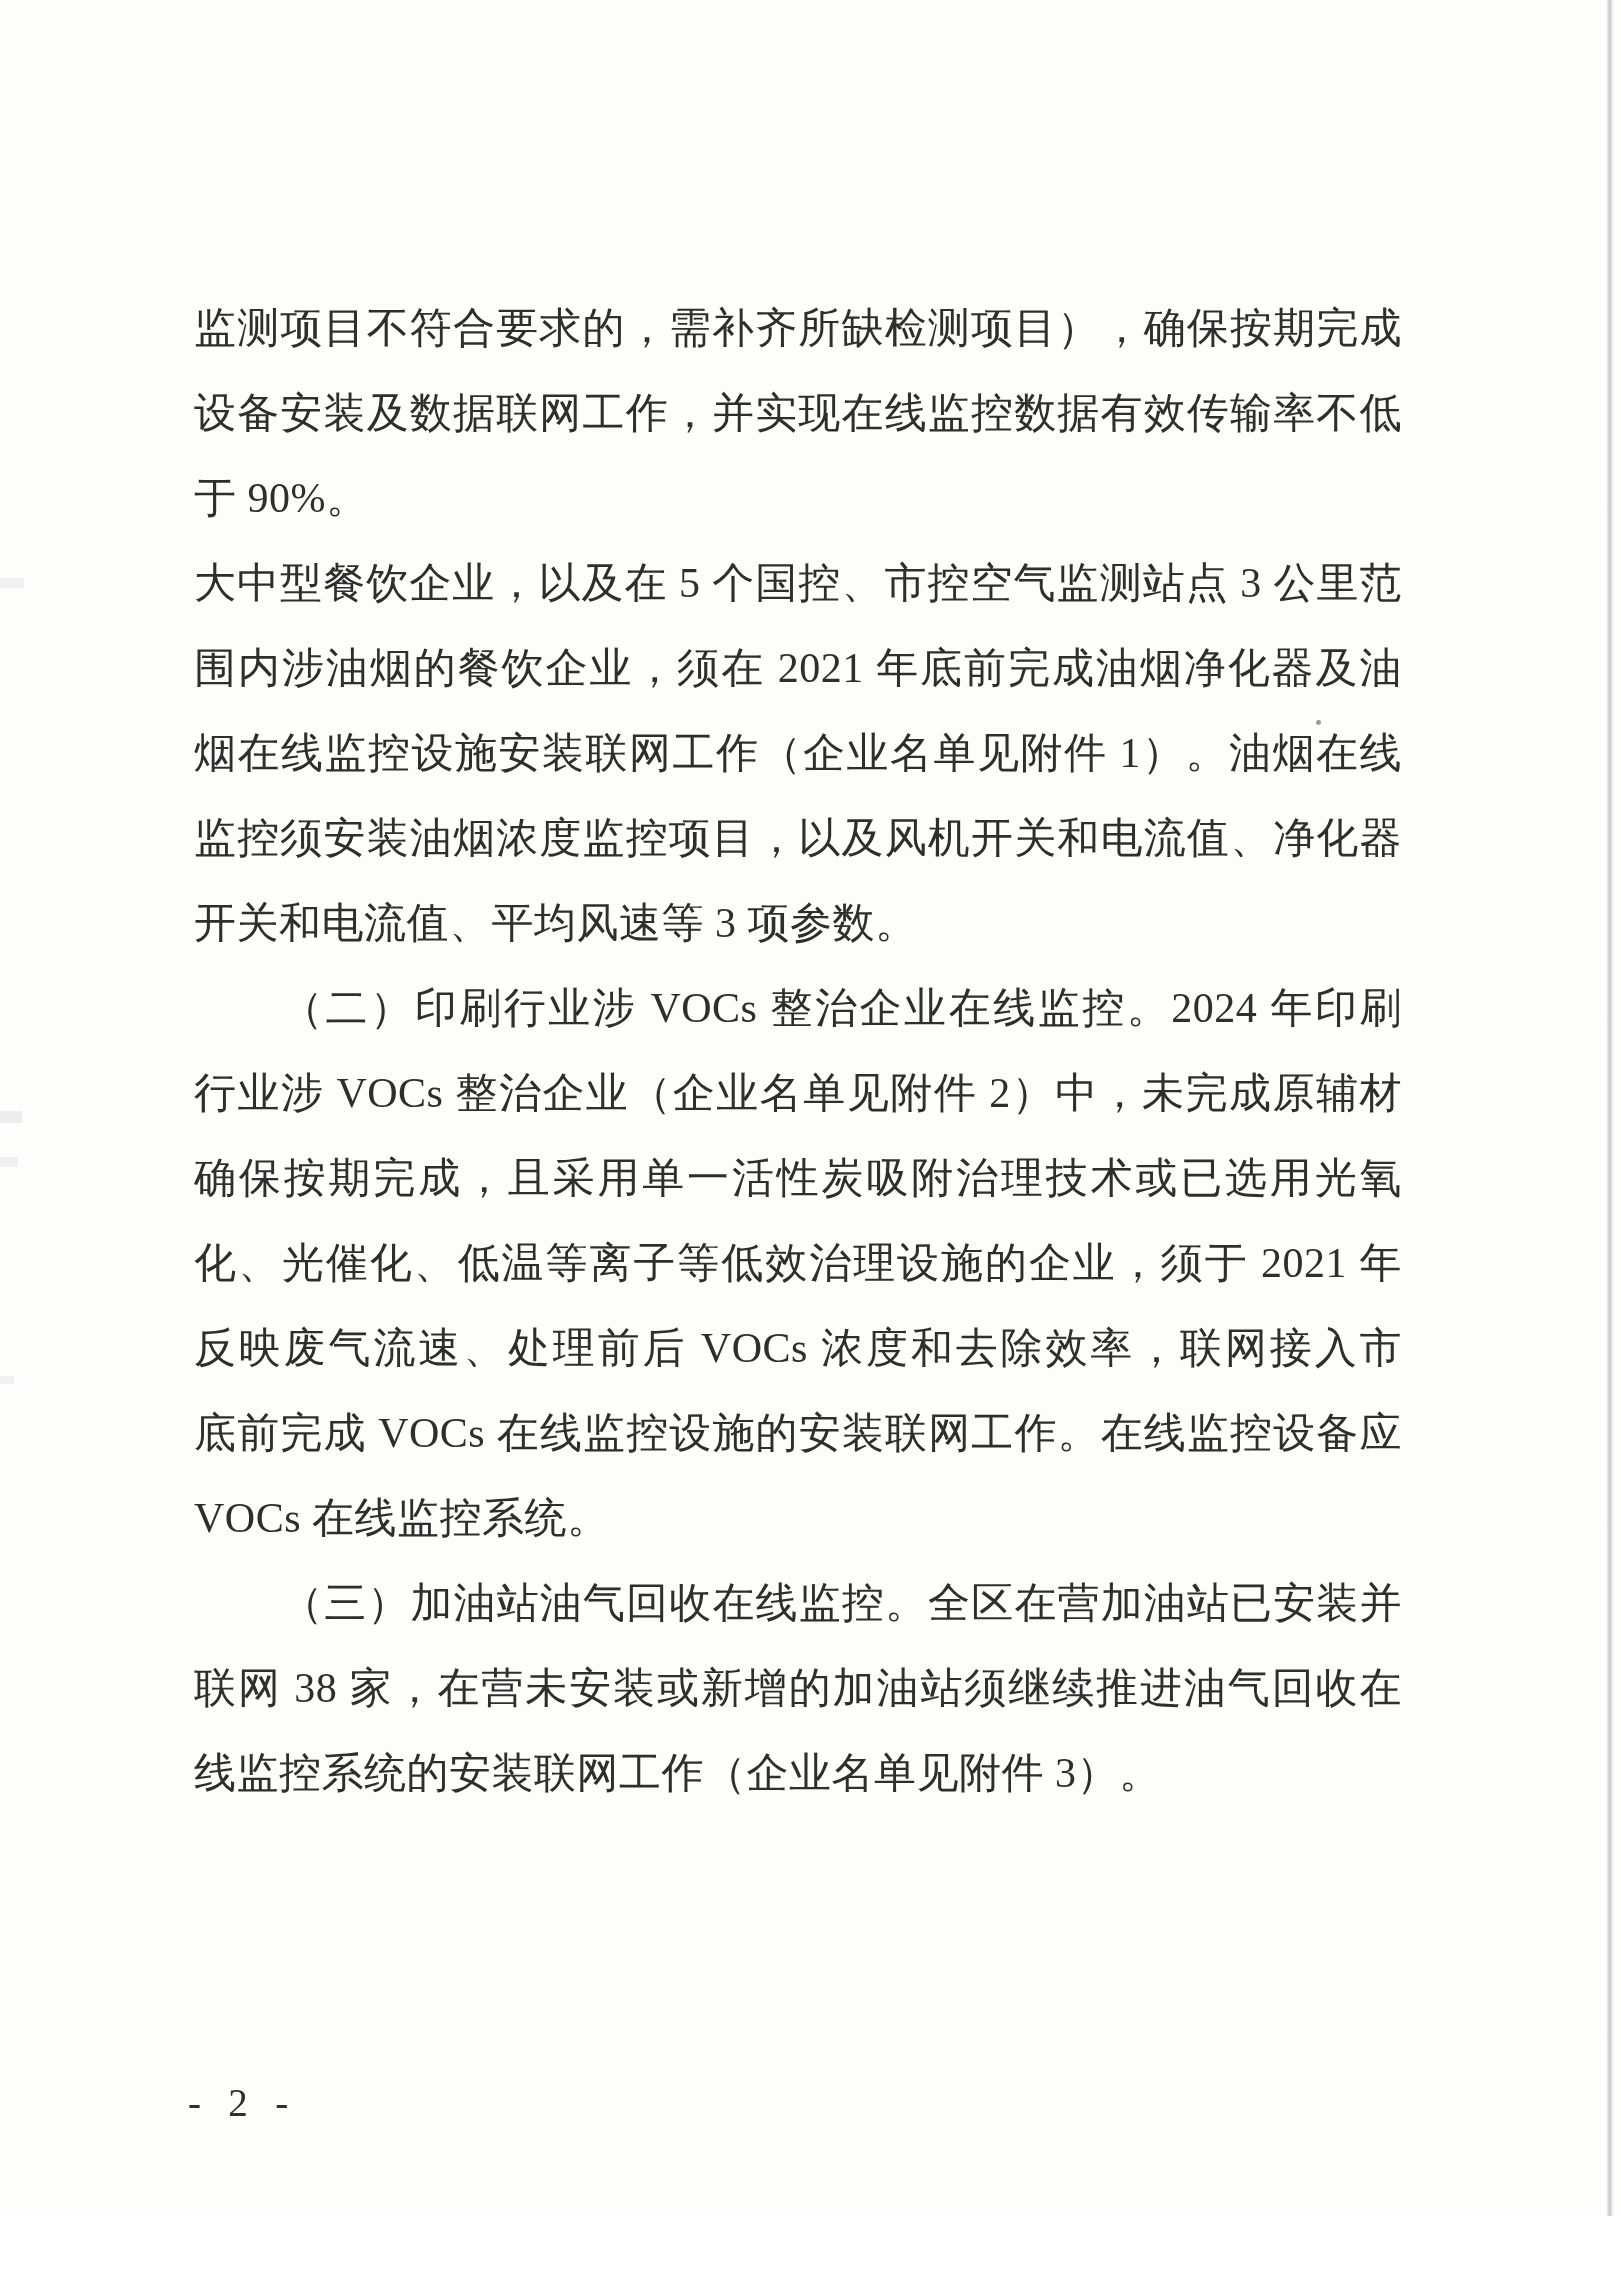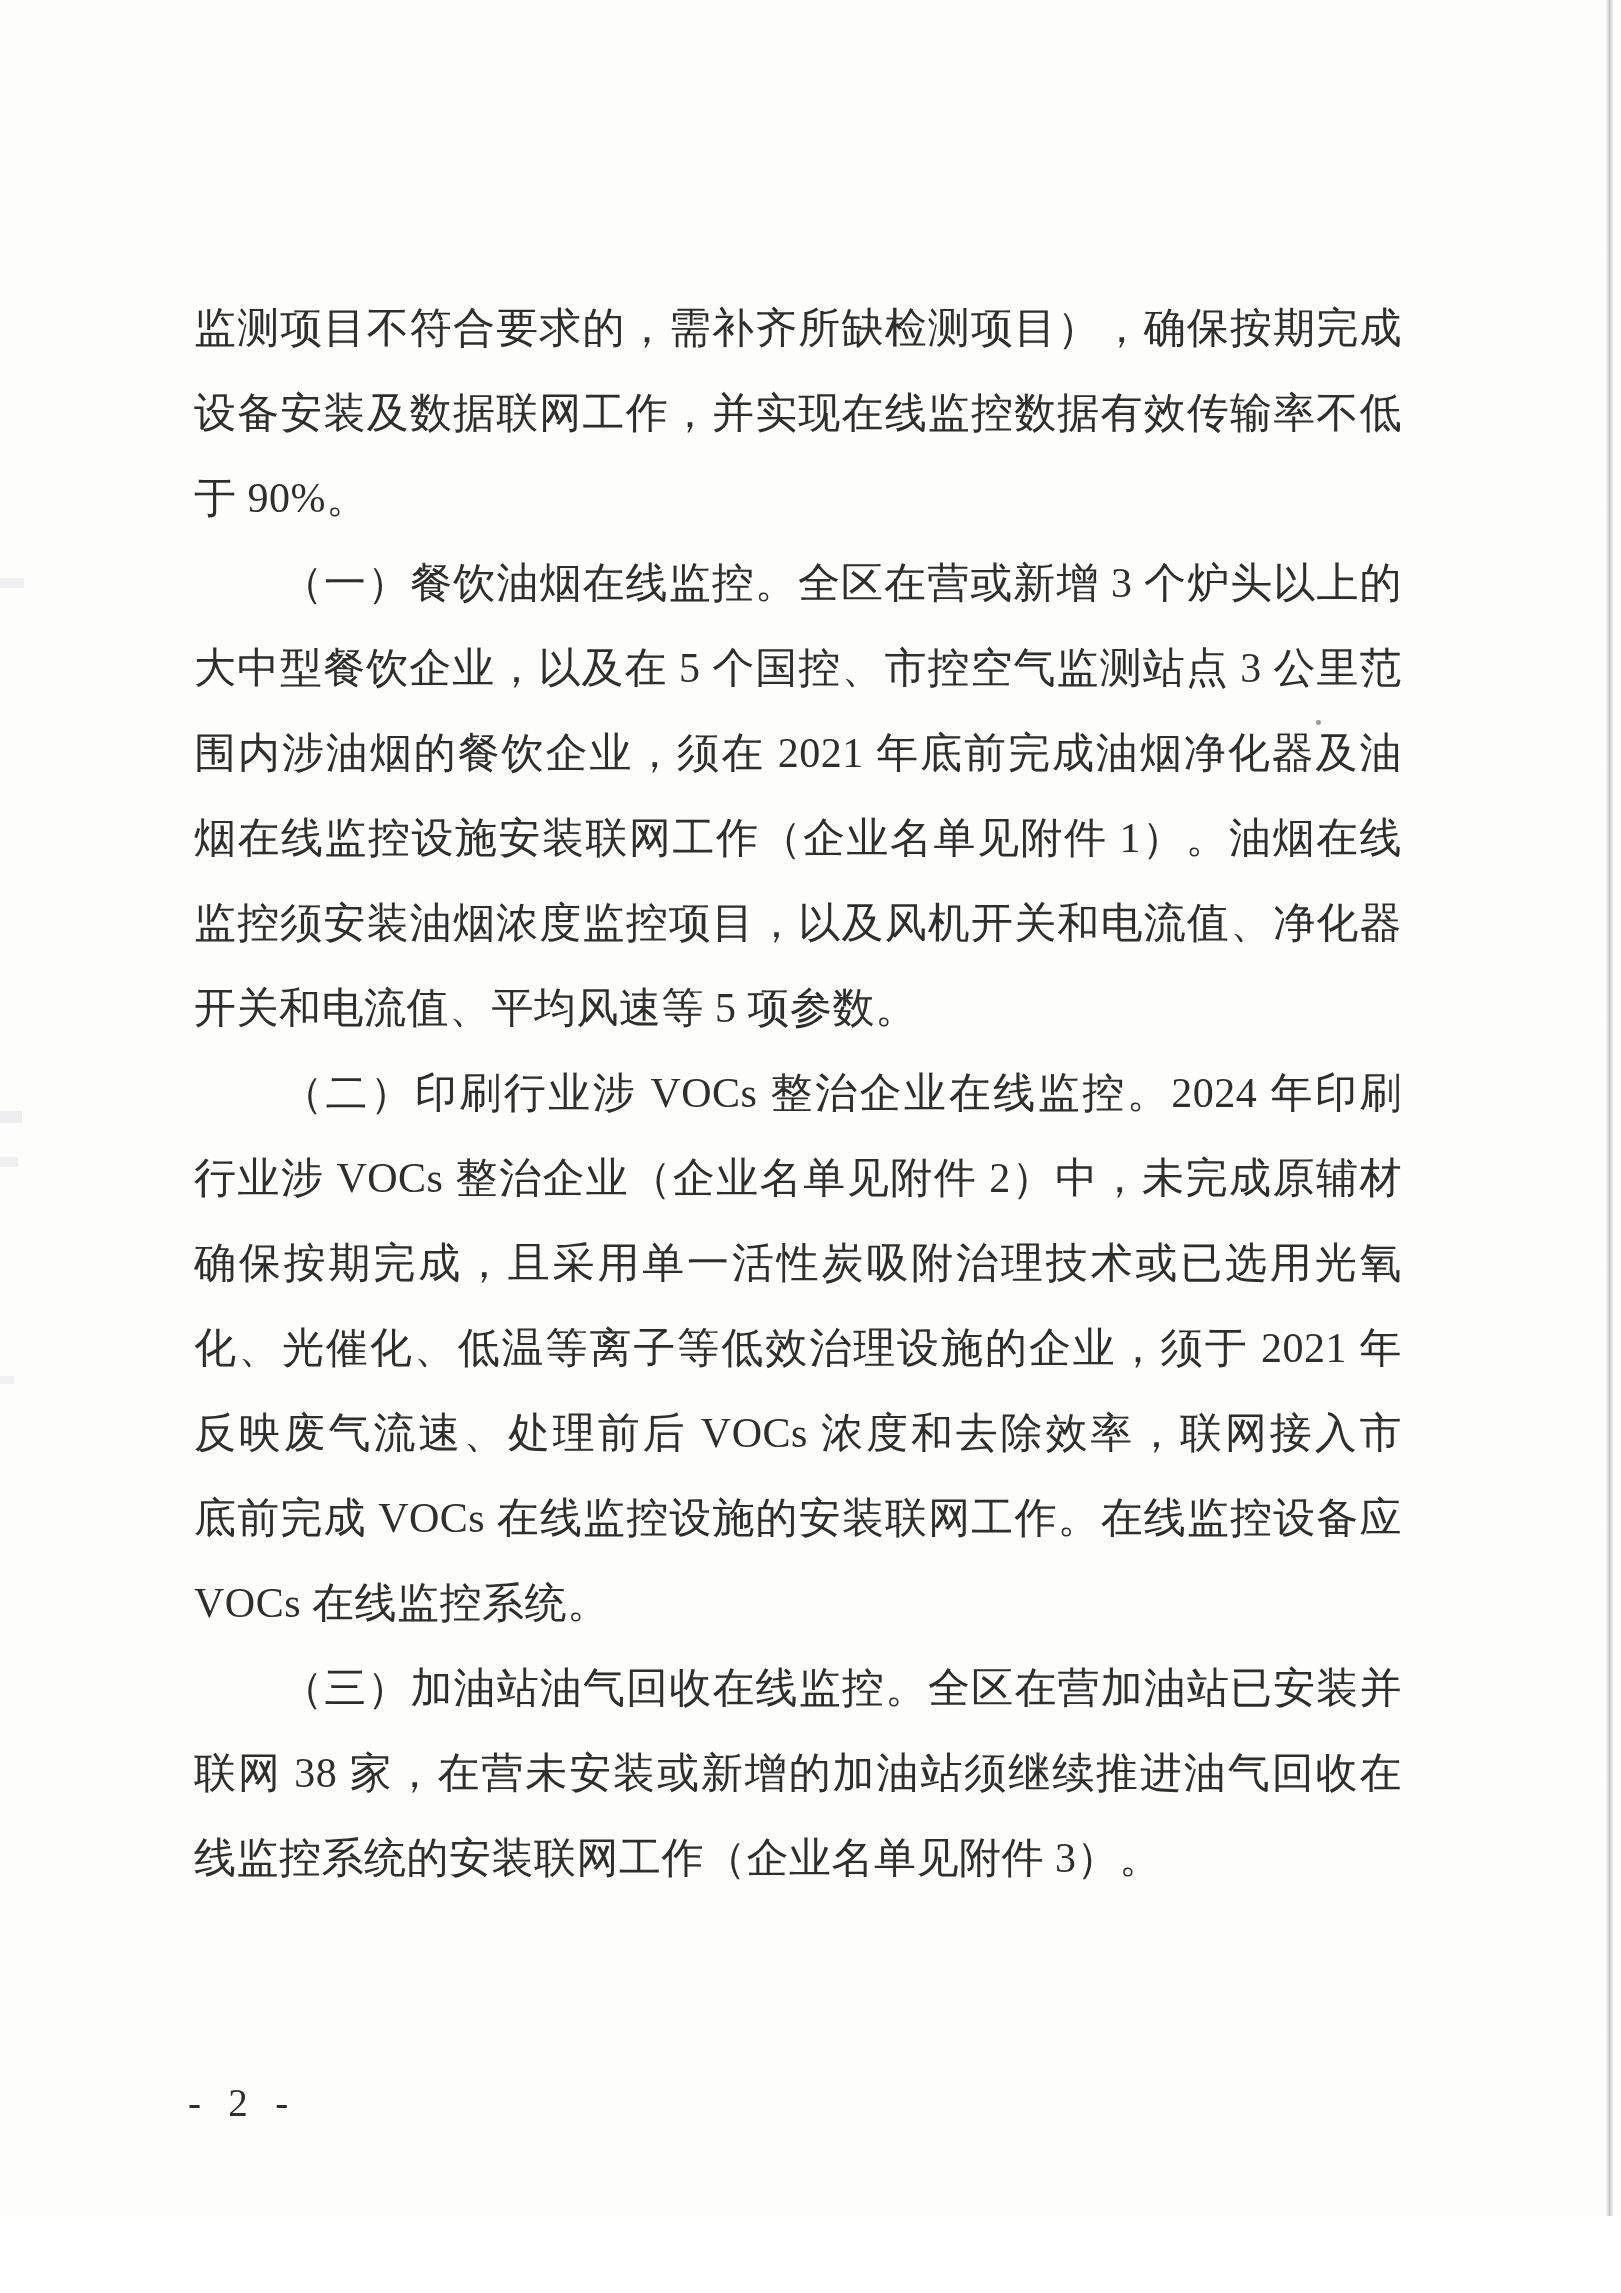--- a/index.html
+++ b/index.html
@@ -82,26 +82,25 @@
 </style>
 </head>
 <body>
 
 <div class="page">
 
   <div class="text-block">
       <div class="line">监测项目不符合要求的，需补齐所缺检测项目），确保按期完成</div>
       <div class="line">设备安装及数据联网工作，并实现在线监控数据有效传输率不低</div>
       <div class="line para-end">于 90%。</div>
-      <div class="line indent">（一）餐饮油烟在线监控。全区在营或新增 3 个炉头以上的</div>
       <div class="line">大中型餐饮企业，以及在 5 个国控、市控空气监测站点 3 公里范</div>
       <div class="line">围内涉油烟的餐饮企业，须在 2021 年底前完成油烟净化器及油</div>
       <div class="line">烟在线监控设施安装联网工作（企业名单见附件 1）。油烟在线</div>
       <div class="line">监控须安装油烟浓度监控项目，以及风机开关和电流值、净化器</div>
-      <div class="line para-end">开关和电流值、平均风速等 5 项参数。</div>
+      <div class="line para-end">开关和电流值、平均风速等 3 项参数。</div>
       <div class="line indent">（二）印刷行业涉 VOCs 整治企业在线监控。2024 年印刷</div>
       <div class="line">行业涉 VOCs 整治企业（企业名单见附件 2）中，未完成原辅材</div>
       <div class="line">确保按期完成，且采用单一活性炭吸附治理技术或已选用光氧</div>
       <div class="line">化、光催化、低温等离子等低效治理设施的企业，须于 2021 年</div>
       <div class="line">反映废气流速、处理前后 VOCs 浓度和去除效率，联网接入市</div>
       <div class="line">底前完成 VOCs 在线监控设施的安装联网工作。在线监控设备应</div>
       <div class="line para-end">VOCs 在线监控系统。</div>
       <div class="line indent">（三）加油站油气回收在线监控。全区在营加油站已安装并</div>
       <div class="line">联网 38 家，在营未安装或新增的加油站须继续推进油气回收在</div>
       <div class="line para-end">线监控系统的安装联网工作（企业名单见附件 3）。</div>

